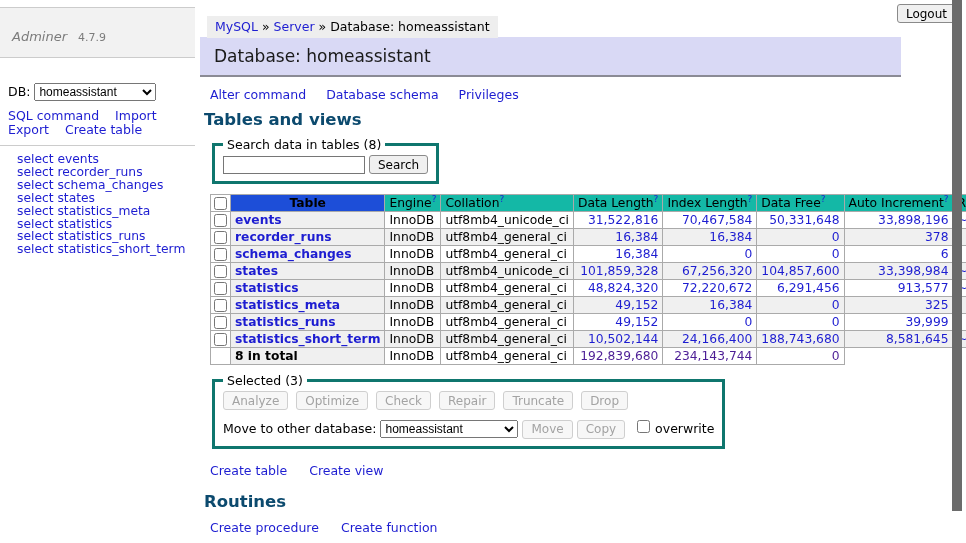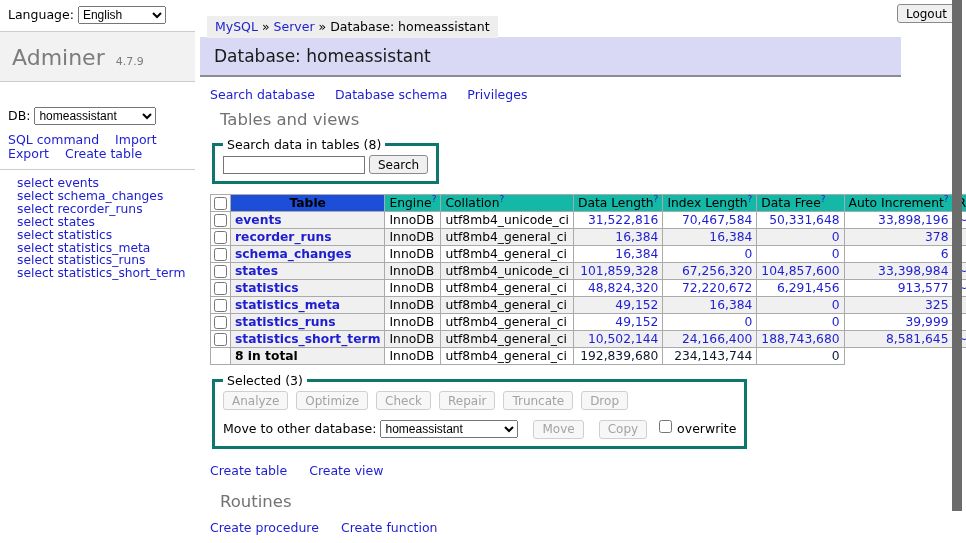--- a/index.html
+++ b/index.html
@@ -13,21 +13,21 @@
 
   
   .sidebar { position:absolute; left:0; top:0; width:195px; height:543px; background:#fff; }
   .lang-row { padding:6px 0 0 8px; }
   .lang-row select { width:88px; font-size:12px; margin-left:4px; }
   .logo-band {
     margin:7px 0 0; background:#f2f2f2;
     border-top:1px solid #ccc; border-bottom:1px solid #ccc;
     padding:10px 0 10px 12px; font-weight:normal;
   }
-  .brand { font-size:22px; color:#7c7c7c; }
+  .brand { font-style:italic; font-size:13px; color:#7c7c7c; }
   .version { font-size:11px; color:#7c7c7c; margin-left:3px; }
   .db-row { margin:25px 0 0 8px; }
   .db-row select { width:122px; font-size:12px; margin-left:4px; }
   .cmd-links { margin:8px 0 0 8px; line-height:13.5px; }
   .cmd-links a { margin-right:16px; }
   .sidebar hr { border:none; border-top:1px solid #ccc; margin:9px 0 7px; }
   #table-links { list-style:none; margin:1px 0 0 17px; padding:0; font-size:12.3px; line-height:12.9px; }
 
   
   .content { position:absolute; left:195px; top:0; width:771px; height:543px; padding-top:37px; }
@@ -44,100 +44,97 @@
     border:1px solid #8a8a8a; border-radius:3px; background:#f0f0f0;
   }
   .btn:disabled { color:#a3a3a3; border-color:#cfcfcf; background:#f7f7f7; }
 
   h2.page-title {
     margin:0 65px 0 5px; font-size:17px; font-weight:normal; color:#1a1a1a;
     background:#d9d9f5; border-bottom:2px solid #8b8b95; padding:9px 14px;
   }
   .nav-links { margin:10px 0 0 15px; }
   .nav-links a { margin-right:20px; }
-  h3 { font-size:16.5px; font-weight:normal; margin:8px 0 0 25px; color:#737373; }
+  h3 { font-size:16.5px; font-weight:bold; margin:8px 0 0 9px; color:#0c4a6e; }
   h3.routines { margin-top:14px; }
 
   fieldset { border:3px solid #0f766e; margin:8px 0 0 17px; padding:3px 8px 7px; width:fit-content; }
   legend { font-size:12.5px; padding:0 4px; }
   .search-input { width:142px; height:18px; border:1px solid #767676; font-size:12px; padding:0 3px; }
 
   
   table.tables { border-collapse:collapse; table-layout:fixed; margin:10px 0 0 15px; font-size:12.3px; }
   .tables td, .tables th {
     border:1px solid #aaa; padding:1px 4px; height:17px;
     white-space:nowrap; overflow:hidden; text-align:left; vertical-align:middle;
   }
   .tables thead td { background:#14b8a6; }
   .tables thead th.col-table { background:#1d4ed8; font-weight:bold; text-align:center; }
   .tables .check { background:#fff; text-align:center; padding:0 2px; }
   .tables input[type=checkbox] { width:13px; height:13px; margin:1px; vertical-align:middle; }
   .tables tbody th { background:#f0f0f0; font-weight:bold; }
   .tables tbody th a { font-weight:bold; }
   .tables tbody tr.striped td:not(.check) { background:#f0f0f0; }
   .tables td.num { text-align:right; color:#1d1dd1; }
-  .tables tr.total td.num { color:#0f172a; }
+  .tables tr.total td.num { color:#4c1d95; }
   .tables tr.total td.noborder { border:none; background:#fff; }
   sup.help { font-size:9px; line-height:0; }
 
   
   .sel-buttons .btn { margin-right:4px; }
   .move-row { margin-top:7px; }
   .move-row select { width:138px; font-size:12px; margin:0 4px; }
-  .move-row .btn { margin-right:4px;margin-left:11px; }
+  .move-row .btn { margin-right:4px; }
   .overwrite-label { margin-left:2px; }
 
   .link-row { margin:14px 0 0 15px; }
   .link-row a { margin-right:22px; }
 
   .scrollbar { position:absolute; right:4px; top:0; width:10px; height:511px; background:#6b6b6b; }
 </style>
 </head>
 <body>
 
 <aside class="sidebar">
-  <div class="lang-row">
-    <label>Language:</label><select><option>English</option></select>
-  </div>
   <h1 class="logo-band">
     <span class="brand">Adminer</span>
     <span class="version">4.7.9</span>
   </h1>
   <div class="db-row">
     <label>DB:</label><select><option>homeassistant</option></select>
   </div>
   <p class="cmd-links">
     <a href="#">SQL command</a><a href="#">Import</a><br>
     <a href="#">Export</a><a href="#">Create table</a>
   </p>
   <hr>
   <ul id="table-links">
       <li><a href="#">select events</a></li>
+      <li><a href="#">select recorder_runs</a></li>
       <li><a href="#">select schema_changes</a></li>
-      <li><a href="#">select recorder_runs</a></li>
       <li><a href="#">select states</a></li>
+      <li><a href="#">select statistics_meta</a></li>
       <li><a href="#">select statistics</a></li>
-      <li><a href="#">select statistics_meta</a></li>
       <li><a href="#">select statistics_runs</a></li>
       <li><a href="#">select statistics_short_term</a></li>
     </ul>
 </aside>
 
 <div class="content">
 
   <p class="breadcrumb">
     <a href="#">MySQL</a><span class="crumb-sep">»</span><a href="#">Server</a><span class="crumb-sep">»</span><span>Database: homeassistant</span>
   </p>
 
   <button class="btn logout-btn">Logout</button>
 
   <h2 class="page-title">Database: homeassistant</h2>
 
   <p class="nav-links">
-    <a href="#">Search database</a><a href="#">Database schema</a><a href="#">Privileges</a>
+    <a href="#">Alter command</a><a href="#">Database schema</a><a href="#">Privileges</a>
   </p>
 
   <h3>Tables and views</h3>
 
   <fieldset>
     <legend>Search data in tables (8)</legend>
     <input type="text" class="search-input" style="">
     <button class="btn">Search</button>
   </fieldset>
 

